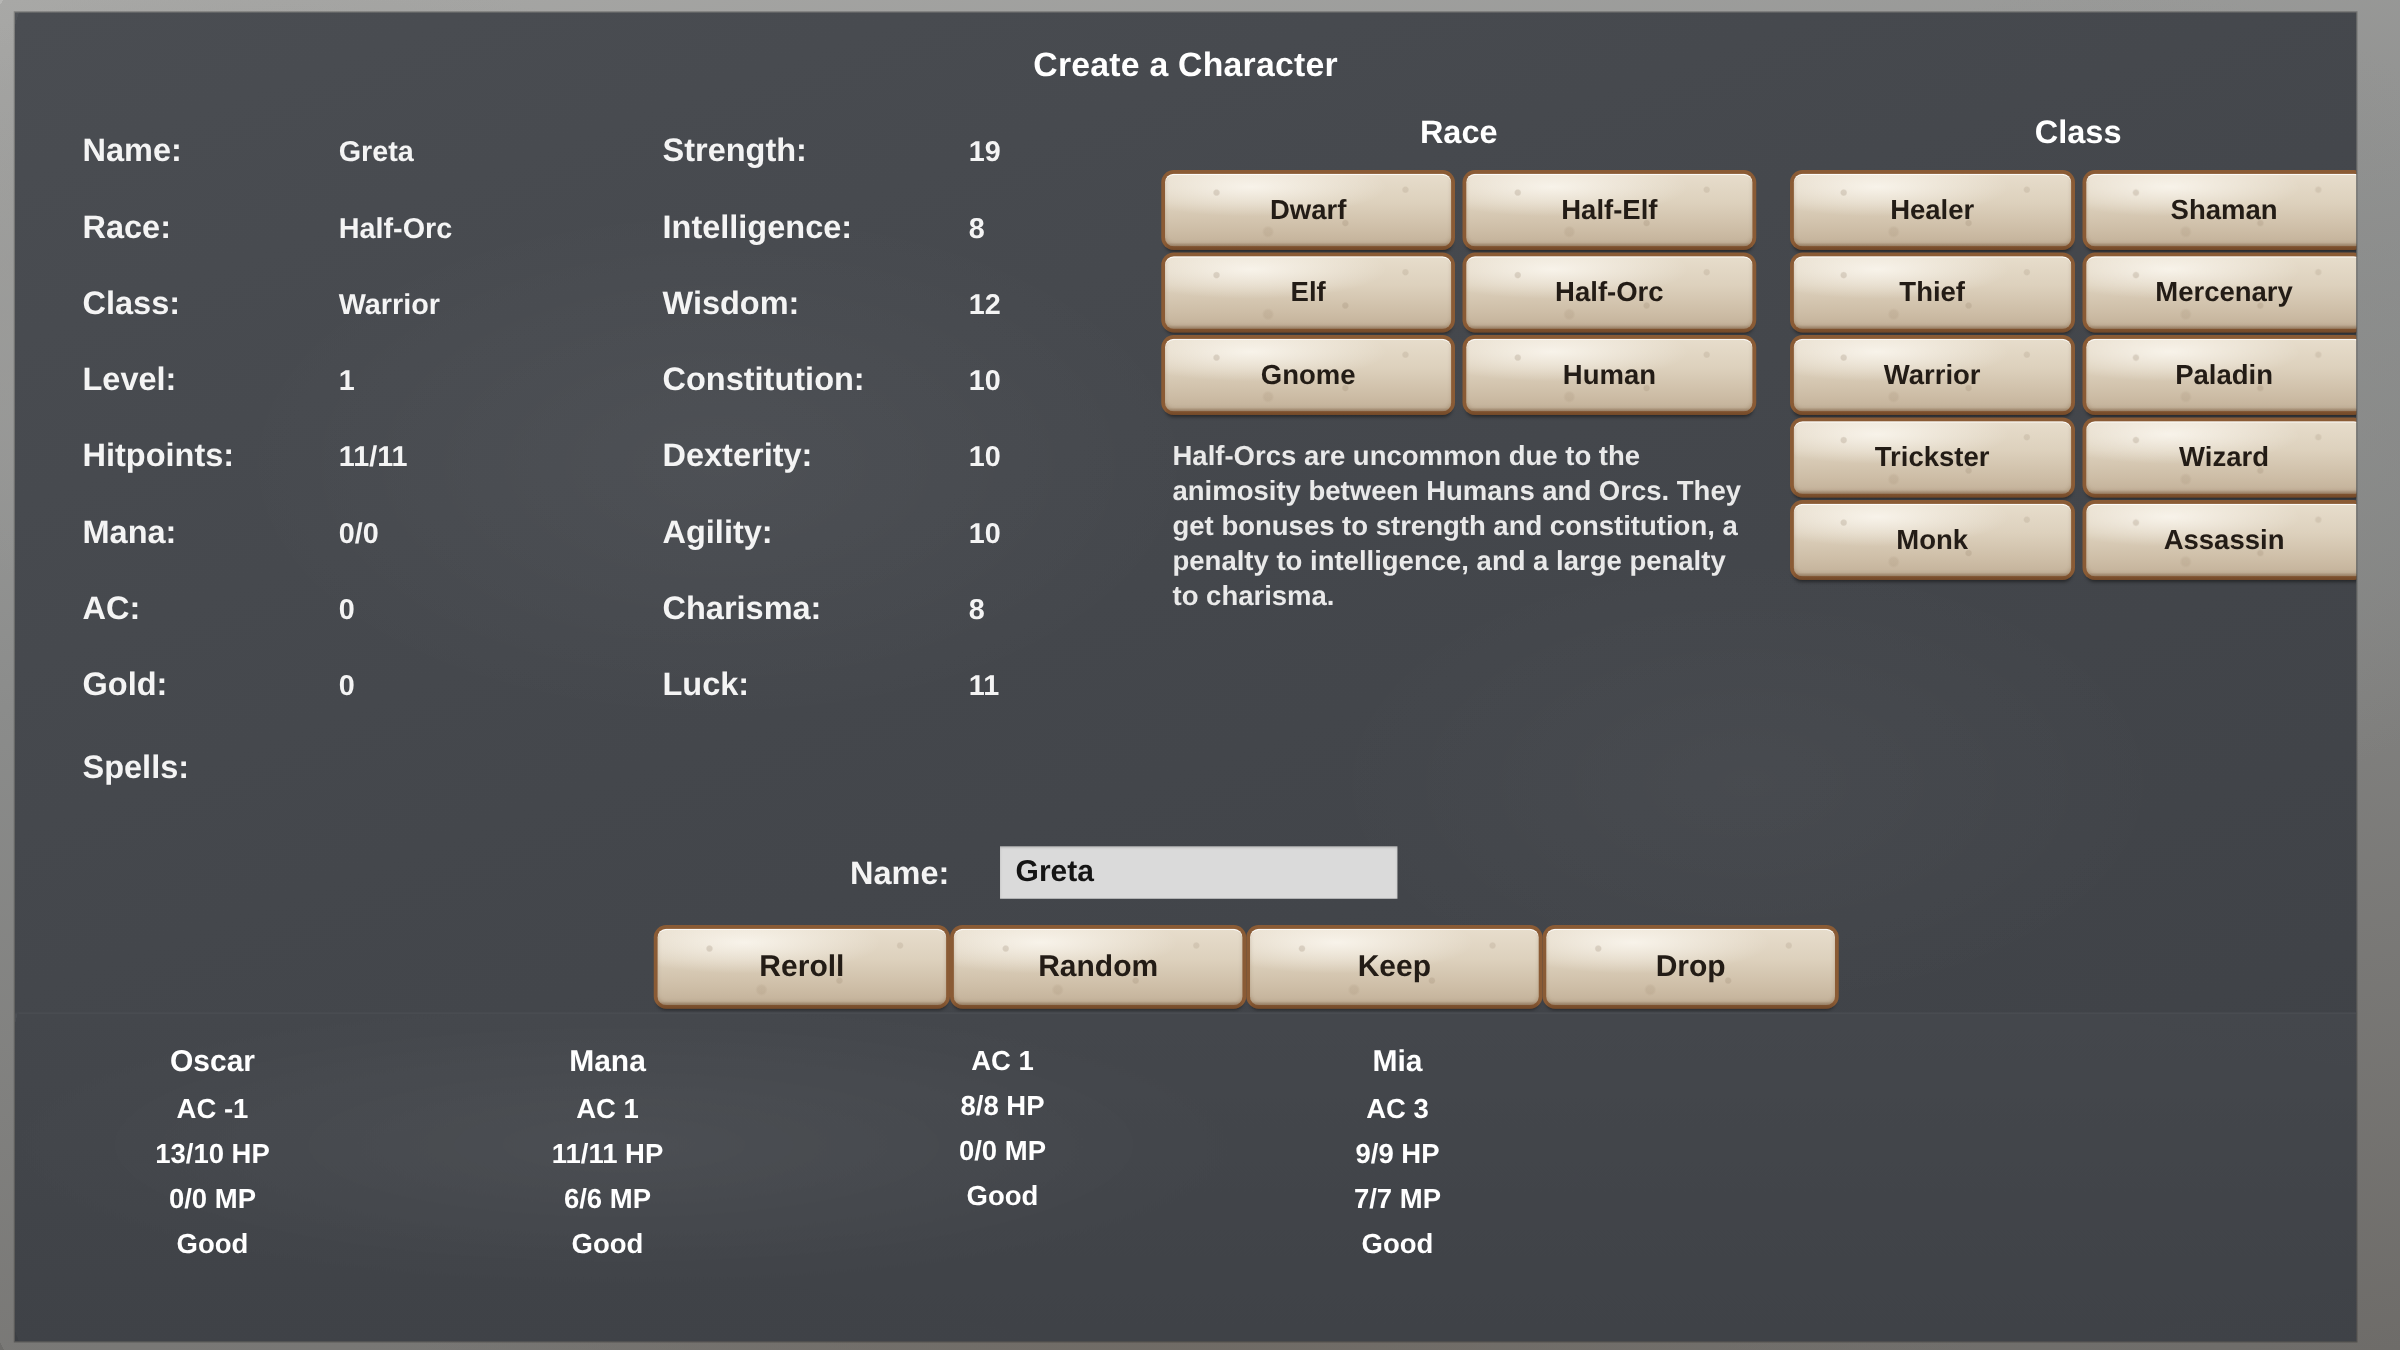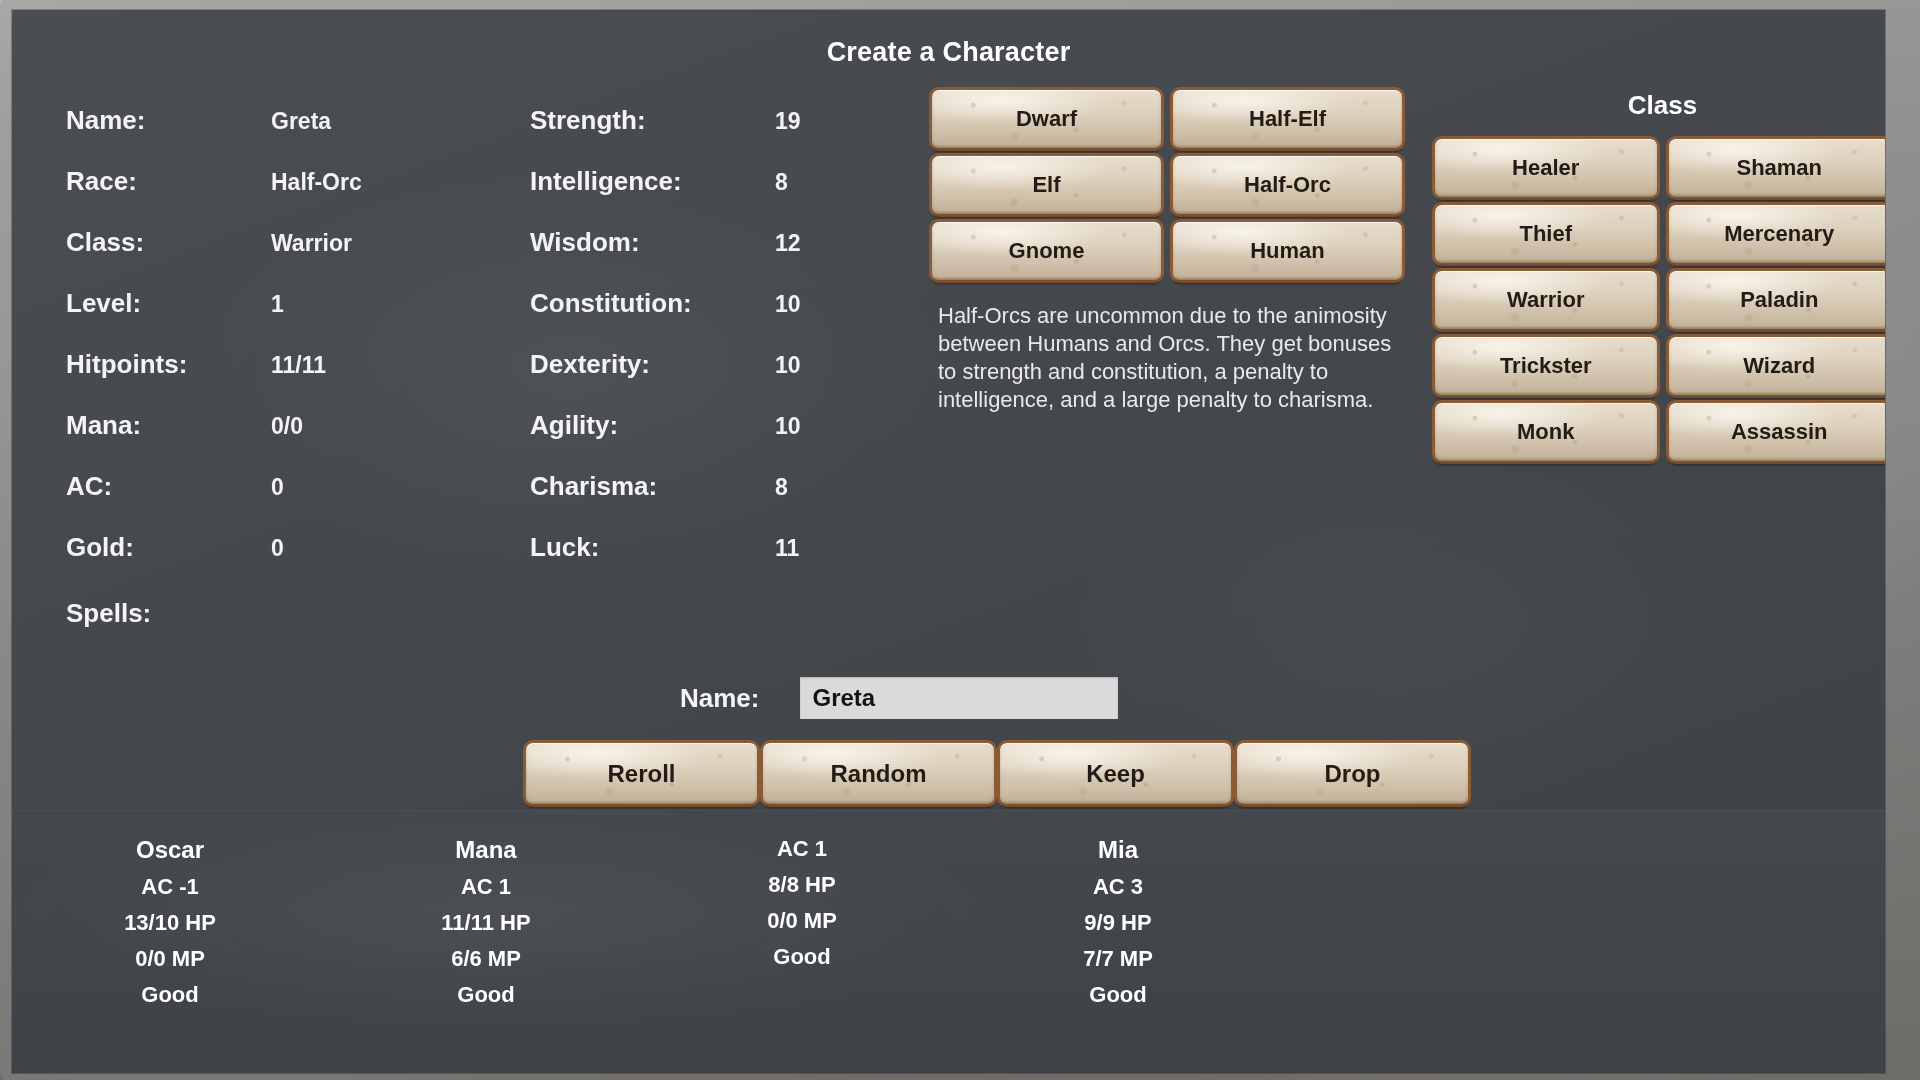--- a/index.html
+++ b/index.html
@@ -159,21 +159,21 @@
     border-radius: 0 0 7px 7px;
     background: linear-gradient(180deg, rgba(122,78,44,0.0), rgba(96,58,30,0.55));
     pointer-events: none;
   }
 
   
   .desc {
     color: #e9e9e9;
     font-size: 22px;
     line-height: 1.27;
-    font-weight: normal;
+    font-weight: bold;
   }
   .race  .desc { margin-top: 22px; padding: 0 4px 0 6px; }
   .klass .desc { margin-top: 22px; padding: 0 6px 0 2px; }
 
   
   .name-row {
     position: absolute;
     left: 668px;
     top: 667px;
     display: flex;
@@ -305,20 +305,21 @@
         <span class="lbl">Charisma:</span>
         <span class="val">8</span>
       </div>
       <div class="row">
         <span class="lbl">Luck:</span>
         <span class="val">11</span>
       </div>
     </div>
 
     <div class="choice-col race">
+      <div class="col-title">Race</div>
       <div class="btn-grid">
         <button class="stone">Dwarf</button>
         <button class="stone">Half-Elf</button>
         <button class="stone">Elf</button>
         <button class="stone">Half-Orc</button>
         <button class="stone">Gnome</button>
         <button class="stone">Human</button>
       </div>
       <div class="desc">Half-Orcs are uncommon due to the animosity between Humans and Orcs. They get bonuses to strength and constitution, a penalty to intelligence, and a large penalty to charisma.</div>
     </div>

